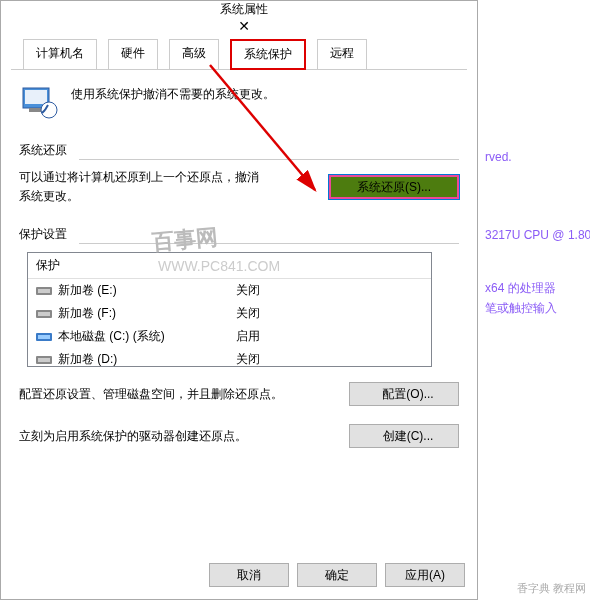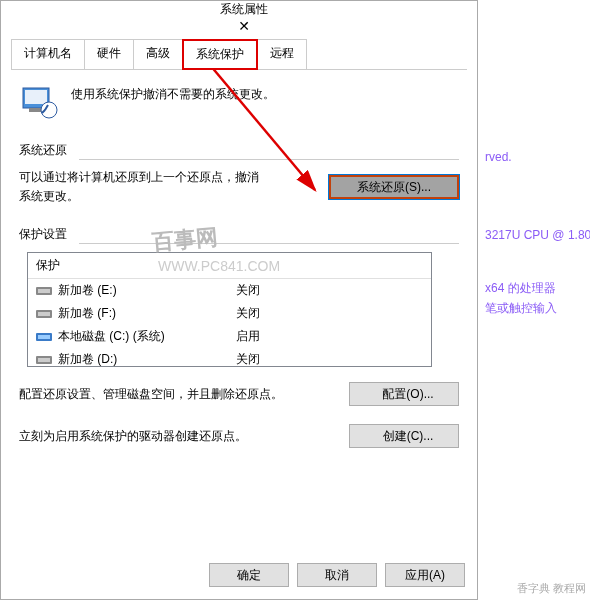--- a/index.html
+++ b/index.html
@@ -4,38 +4,38 @@
   <style>
     * { box-sizing: border-box; margin: 0; padding: 0; font-family: "Microsoft YaHei", "Segoe UI", sans-serif; font-size: 12px; }
     body { background: #fff; width: 590px; height: 600px; overflow: hidden; position: relative; }
     
     .dialog { position: absolute; top: 0; left: 0; width: 478px; height: 600px; background: #fff; border: 1px solid #aaa; }
     
     .titlebar { height: 32px; display: flex; align-items: center; justify-content: space-between; padding: 0 0 0 10px; flex-direction: column; }
     .close-btn { width: 45px; height: 30px; display: flex; align-items: center; justify-content: center; font-size: 14px; cursor: pointer; }
     
     .tabs { display: flex; margin: 5px 10px 0 10px; border-bottom: 1px solid #ccc; position: relative; }
-    .tab { padding: 5px 12px; border: 1px solid #ccc; background: #fff; margin-right: -1px; position: relative; top: 1px; cursor: pointer; }
+    .tab { padding: 5px 12px; border: 1px solid #ccc; background: #fff; margin-right: -1px; position: relative; top: 1px; cursor: pointer; margin-left: 12px; }
     .tab.active { border-bottom: 1px solid #fff; z-index: 2; }
     .tab.highlighted { border: 2px solid #d00; }
     
     .content { padding: 12px 18px; }
     
     .info-row { display: flex; align-items: flex-start; gap: 12px; margin-bottom: 20px; }
     .computer-icon { width: 40px; height: 40px; }
     .info-text { padding-top: 4px; }
     
     .section-label { margin: 15px 0 8px 0; }
     .hr { border-top: 1px solid #ccc; position: relative; top: -8px; }
     .hr-short { margin-left: 60px; }
     .hr-shorter { margin-left: 60px; }
     
     .restore-row { display: flex; justify-content: space-between; align-items: center; margin-bottom: 20px; }
     .restore-text { width: 250px; line-height: 1.6; }
-    .big-button { width: 130px; height: 24px; border: 2px solid #c2410c; outline: 1px solid #0078d7; background: #a3a3a3; cursor: pointer; }
+    .big-button { width: 130px; height: 24px; border: 2px solid #ec4899; outline: 1px solid #0078d7; background: #4d7c0f; cursor: pointer; }
     .big-button.normal { border: 1px solid #adadad; outline: none; background: #e1e1e1; width: 110px; padding-left: 8px; }
     
     .drive-list { border: 1px solid #828790; width: 405px; height: 115px; overflow-y: scroll; margin-left: 8px; margin-bottom: 15px; }
     .drive-header { display: flex; padding: 4px 8px; border-bottom: 1px solid #e0e0e0; }
     .drive-header-col1 { width: 200px; }
     .drive-row { display: flex; padding: 3px 8px; align-items: center; }
     .drive-icon { width: 16px; height: 12px; margin-right: 6px; display: inline-block; }
     .drive-col1 { width: 200px; display: flex; align-items: center; }
     
     .config-row { display: flex; justify-content: space-between; align-items: center; margin: 8px 0 18px 0; }
@@ -148,22 +148,22 @@
       <button class="big-button normal">配置(O)...</button>
     </div>
 
     <div class="config-row">
       <div class="config-text">立刻为启用系统保护的驱动器创建还原点。</div>
       <button class="big-button normal">创建(C)...</button>
     </div>
   </div>
 
   <div class="bottom-buttons">
+    <button class="std-button">取消</button>
     <button class="std-button">确定</button>
-    <button class="std-button">取消</button>
     <button class="std-button">应用(A)</button>
   </div>
 </div>
 
 <svg class="arrow" width="130" height="150">
   <defs>
       <marker id="ah" markerWidth="10" markerHeight="10" refX="8" refY="3" orient="auto">
         <path d="M0,0 L0,6 L9,3 z" fill="#d00"></path>
       </marker>
     </defs>

